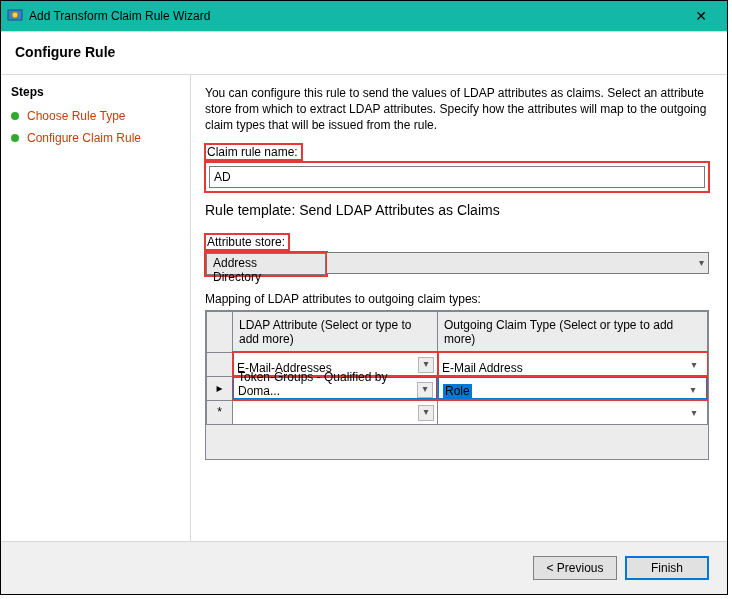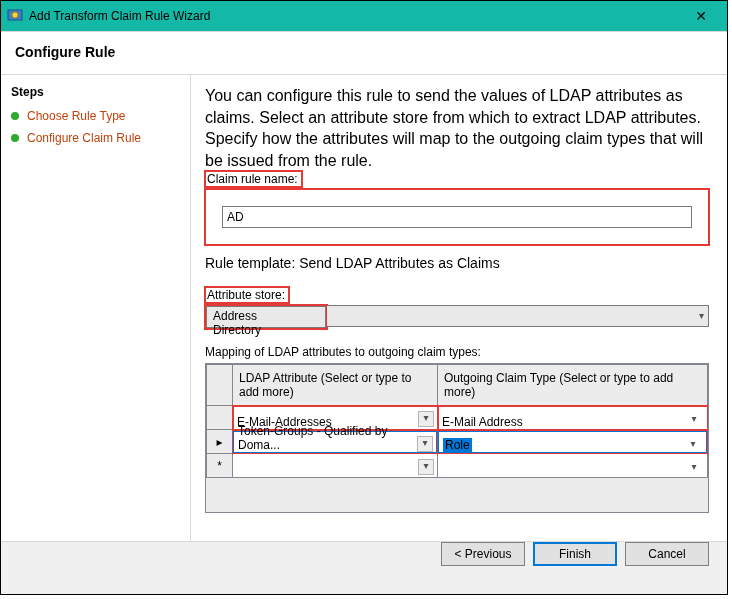--- a/index.html
+++ b/index.html
@@ -8,39 +8,39 @@
   .titlebar .icon{width:16px;height:16px;margin-right:6px}
   .titlebar .title{flex:1;font-size:12px}
   .titlebar .close{width:40px;height:28px;text-align:center;line-height:28px;font-size:14px;font-family:Arial,sans-serif;cursor:default}
   .header{padding:12px 14px 14px 14px;border-bottom:1px solid #d8d8d8;font-weight:bold;font-size:14px}
   .body{flex:1;display:flex;overflow:hidden}
   .sidebar{width:190px;border-right:1px solid #d8d8d8;padding:6px 0;box-sizing:border-box}
   .sidebar .steps-hdr{font-weight:bold;padding:4px 10px 6px 10px;font-size:12px}
   .step{display:flex;align-items:center;padding:4px 10px;font-size:12px;color:#c2410c;cursor:default}
   .step .bullet{width:8px;height:8px;border-radius:4px;background:#2faa2f;margin-right:8px}
   .main{flex:1;padding:10px 18px 10px 14px;box-sizing:border-box;overflow:hidden;position:relative}
-  .desc{font-size:16px;line-height:1.35;}
+  .desc{font-size:12px;line-height:1.35;margin-bottom:10px}
   .lbl{font-size:12px;margin-bottom:2px}
   .textbox{width:100%;height:22px;border:1px solid #7a7a7a;padding:2px 4px;box-sizing:border-box;font-family:inherit;font-size:12px;background:#fff}
   .ruletpl{font-size:14px;margin-top:10px;margin-bottom:16px}
   .combo{width:450px;height:22px;border:1px solid #7a7a7a;background:#e9e9e9;position:relative;box-sizing:border-box;padding:2px 20px 2px 6px;font-size:12px}
   .combo .caret{position:absolute;right:4px;top:4px;font-size:10px;color:#555}
   .maplbl{font-size:12px;margin:16px 0 4px 0}
   .grid{width:100%;border:1px solid #828790;background:#ececec;height:150px;box-sizing:border-box;overflow:hidden}
   .grid table{width:100%;border-collapse:collapse;table-layout:fixed}
   .grid th,.grid td{border:1px solid #828790;font-size:12px;text-align:left;vertical-align:middle}
   .grid th{background:#ececec;font-weight:normal;padding:2px 6px;height:36px}
   .grid .rowhdr{width:24px;background:#ececec;text-align:center}
   .cell{background:#fff;position:relative;padding:0}
   .cellcombo{display:flex;align-items:flex-end;height:22px;padding:0 4px;position:relative}
   .cellcombo .caret{position:absolute;right:3px;top:4px;font-size:10px;color:#555;background:#eee;border:1px solid #b5b5b5;width:14px;height:14px;text-align:center;line-height:12px}
   .cellcombo.nocaretbox .caret{background:none;border:none;right:6px;top:6px}
   .selected{background:#0078d7;color:#000000;padding:0 2px}
   .hl-red{outline:2px solid #e53935;outline-offset:-1px}
-  .footer{height:52px;border-top:1px solid #d8d8d8;display:flex;justify-content:flex-end;padding:0 18px;gap:8px;background:#f0f0f0}
+  .footer{height:52px;border-top:1px solid #d8d8d8;display:flex;align-items:center;justify-content:flex-end;padding:0 18px;gap:8px;background:#f0f0f0}
   .btn{min-width:84px;height:24px;border:1px solid #808080;background:#e1e1e1;font-family:inherit;font-size:12px;padding:0 10px}
   .btn.primary{border:2px solid #0078d7;background:#e1e1e1}
   .grid tbody tr{height:24px}
   .col-attr{width:205px}
   .col-claim{}
 </style>
 </head>
 <body>
 
 <div class="window">
@@ -71,21 +71,21 @@
         <span>Configure Claim Rule</span>
       </div>
     </div>
 
     <div class="main">
       <div class="desc">You can configure this rule to send the values of LDAP attributes as claims. Select an attribute store from which to extract LDAP attributes. Specify how the attributes will map to the outgoing claim types that will be issued from the rule.</div>
 
       <div class="hl-red" style="display:inline-block;padding:1px 4px 1px 2px;margin-bottom:2px">
         <span class="lbl">Claim rule name:</span>
       </div>
-      <div class="hl-red" style="padding:17px">
+      <div class="hl-red" style="padding:4px">
         <input class="textbox" value="AD" style="">
       </div>
 
       <div class="ruletpl">Rule template: Send LDAP Attributes as Claims</div>
 
       <div class="hl-red" style="display:inline-block;padding:1px 4px 1px 2px;margin-bottom:2px">
         <span class="lbl">Attribute store:</span>
       </div>
       <div style="display:flex">
         <div class="hl-red" style="padding:1px">
@@ -163,16 +163,15 @@
           </tbody>
         </table>
       </div>
 
     </div>
   </div>
 
   <div class="footer">
     <button class="btn">&lt; Previous</button>
     <button class="btn primary">Finish</button>
-    <button class="btn">Cancel</button>
   </div>
 
 </div>
 
 </body></html>

